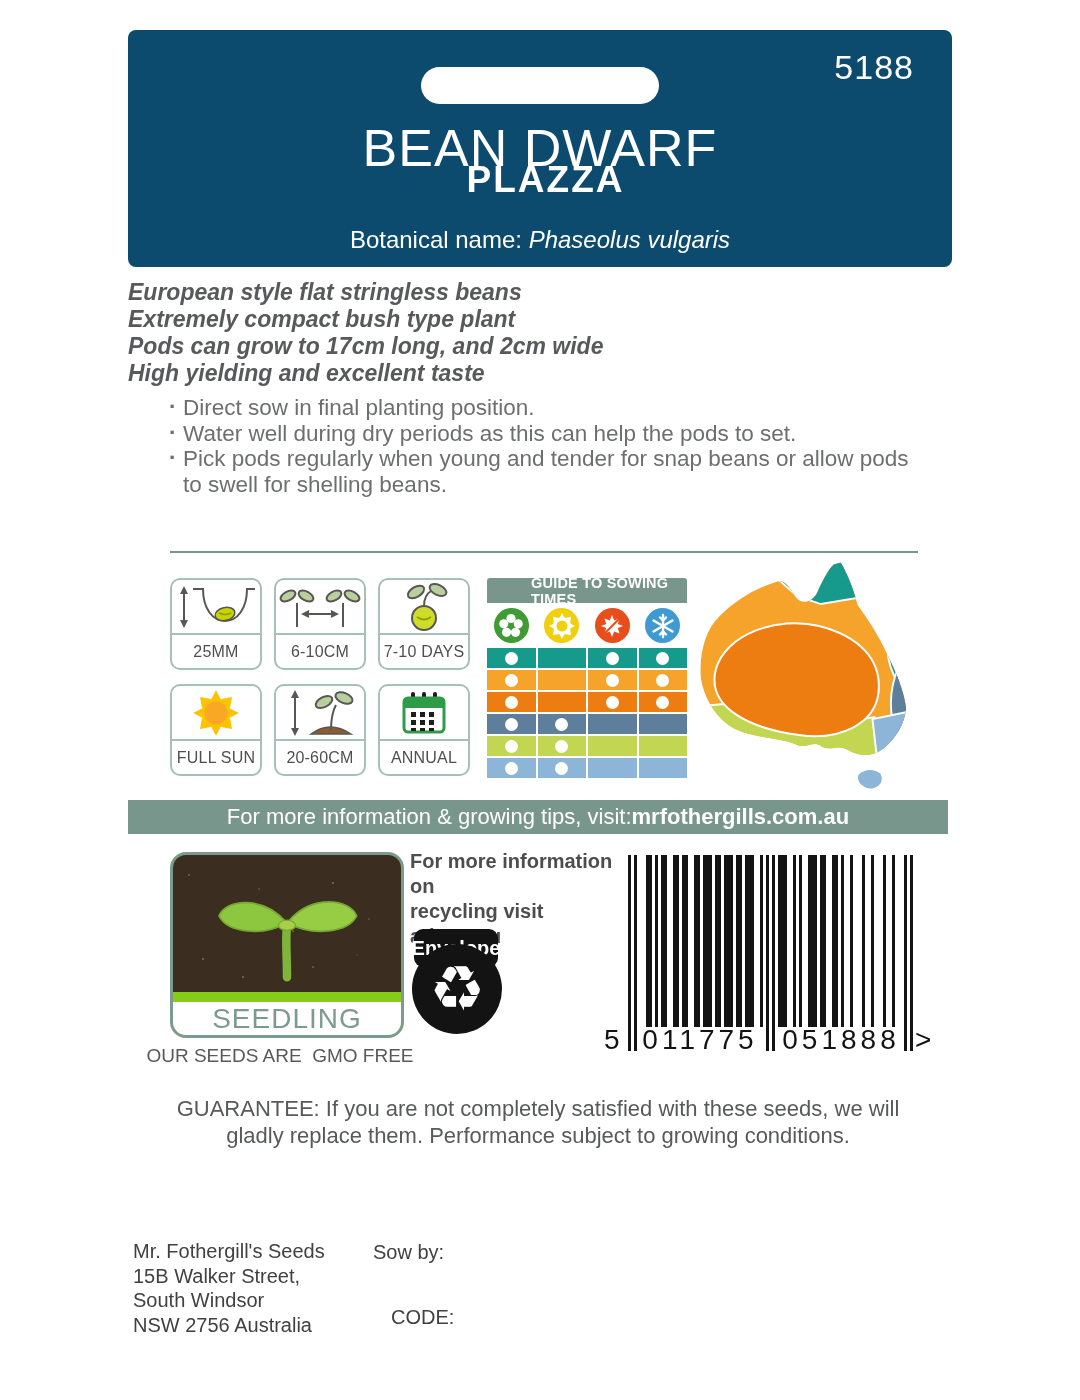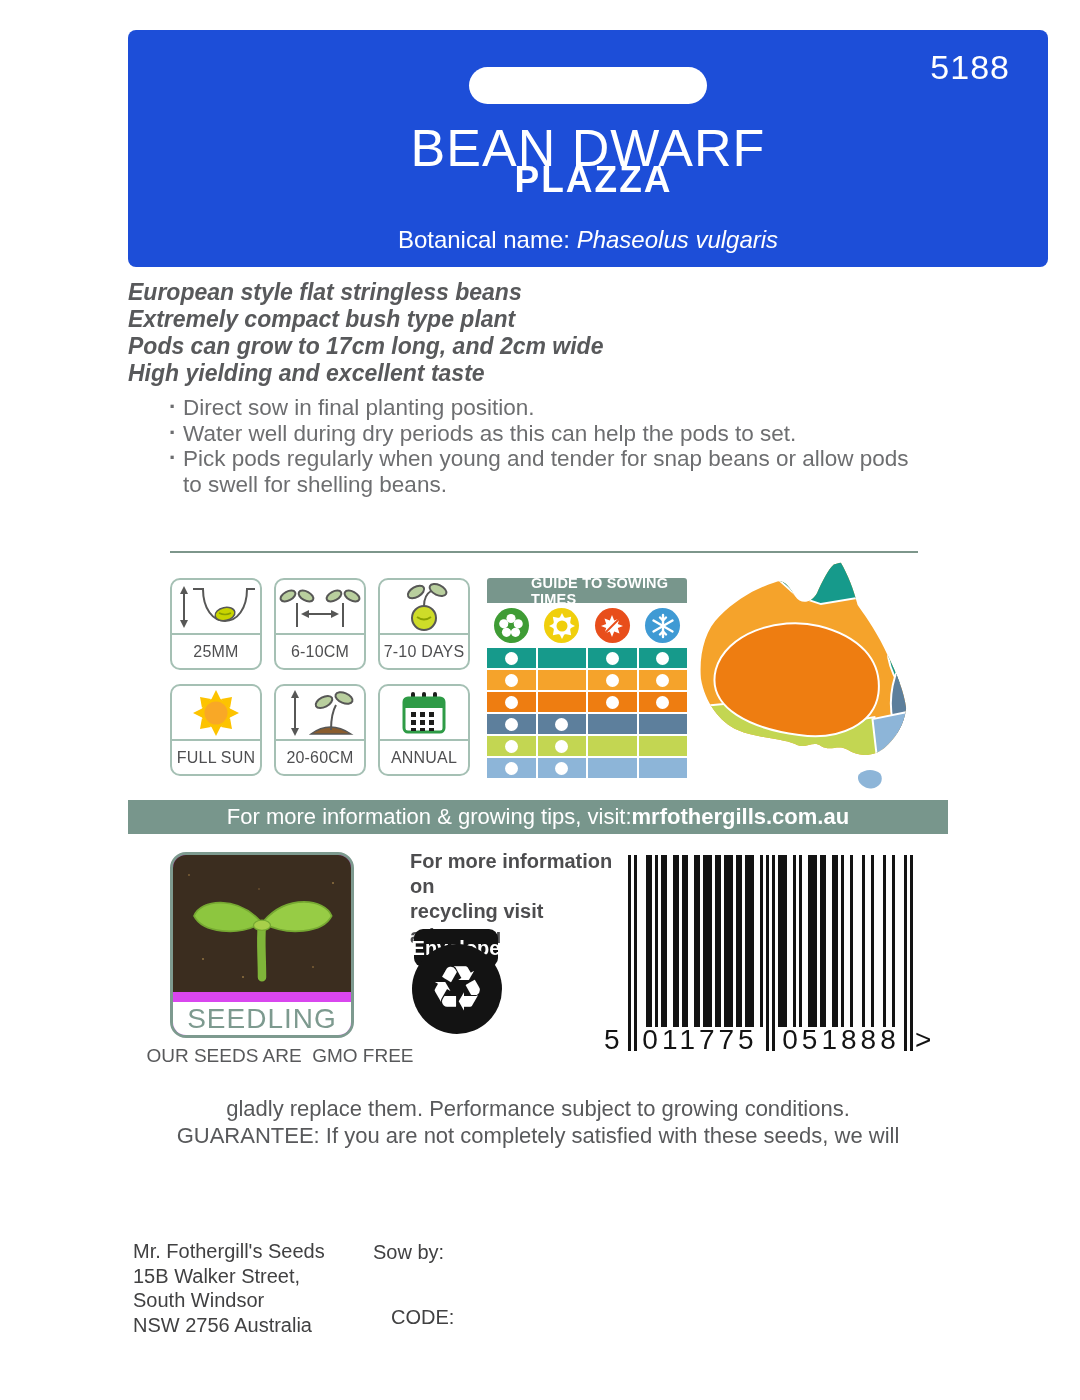--- a/index.html
+++ b/index.html
@@ -1,22 +1,22 @@
 <!DOCTYPE html>
 <html><head>
 <meta charset="utf-8">
 <style>
   * { margin:0; padding:0; box-sizing:border-box; }
   html,body { background:#ffffff; }
   body { width:1080px; height:1400px; position:relative; font-family:"Liberation Sans", sans-serif; }
   .sheet { position:absolute; inset:0; background:#fff; overflow:hidden; }
 
   
-  .header-panel { position:absolute; left:128px; top:30px; width:920px; height:237px;
-    background:#1d4ed8; border-radius:8px; color:#fff; text-align:center; }
+  .header-panel { position:absolute; left:128px; top:30px; width:824px; height:237px;
+    background:#0c4a6e; border-radius:8px; color:#fff; text-align:center; }
   .hang-pill { position:absolute; left:50%; transform:translateX(-50%); top:37px; width:238px; height:37px;
     background:#fff; border-radius:19px; }
   .sku { position:absolute; right:38px; top:18px; font-size:34px; letter-spacing:1px; }
   .title { position:absolute; top:88px; width:100%; font-size:52px; font-weight:500; letter-spacing:1px; }
   .variety { position:absolute; top:129px; width:100%; font-size:37px; font-weight:700; letter-spacing:2px;padding-left:11px; }
   .botanical { position:absolute; top:196px; width:100%; font-size:24px; }
   .botanical .bot-name { font-style:italic; }
 
   
   .description { position:absolute; left:128px; top:279px; width:820px; text-align:left;
@@ -52,22 +52,22 @@
 
   
   .map-wrap { position:absolute; left:692px; top:558px; width:238px; height:234px; }
 
   
   .banner { position:absolute; left:128px; top:800px; width:820px; height:34px; background:#78968c;
     color:#fff; font-size:22px; display:flex; align-items:center; justify-content:center; }
   .banner b { font-weight:700; }
 
   
-  .seedling-card { position:absolute; left:170px; top:852px; width:184px; height:186px;
-    border:3px solid #7d9a8f; border-radius:16px; overflow:hidden; background:#d946ef; display:flex; flex-direction:column;gap:10px; }
+  .seedling-card { position:absolute; left:170px; top:852px; width:234px; height:186px;
+    border:3px solid #7d9a8f; border-radius:16px; overflow:hidden; background:#84cc16; display:flex; flex-direction:column;gap:10px; }
   .seedling-photo { height:137px; position:relative; background:#3b2d1f;
     background-image:
       radial-gradient(circle 3px at 16px 20px, #6b5230 40%, transparent 41%),
       radial-gradient(circle 2px at 48px 60px, #7a6038 40%, transparent 41%),
       radial-gradient(circle 3px at 86px 34px, #5c452a 40%, transparent 41%),
       radial-gradient(circle 2px at 120px 76px, #6b5230 40%, transparent 41%),
       radial-gradient(circle 3px at 160px 28px, #7a6038 40%, transparent 41%),
       radial-gradient(circle 2px at 196px 64px, #5c452a 40%, transparent 41%),
       radial-gradient(circle 3px at 30px 104px, #7a6038 40%, transparent 41%),
       radial-gradient(circle 2px at 140px 112px, #6b5230 40%, transparent 41%),
@@ -516,22 +516,22 @@
       </div>
     <div class="bc-digits">
       <span class="bc-first">5</span>
       <span class="bc-left">011775</span>
       <span class="bc-right">051888</span>
       <span class="bc-suffix">&gt;</span>
     </div>
   </div>
 
   <div class="guarantee">
+    <div>GUARANTEE: If you are not completely satisfied with these seeds, we will</div>
     <div>gladly replace them. Performance subject to growing conditions.</div>
-    <div>GUARANTEE: If you are not completely satisfied with these seeds, we will</div>
   </div>
 
   <div class="imprint-address">
     <div>Mr. Fothergill's Seeds</div>
     <div>15B Walker Street,</div>
     <div>South Windsor</div>
     <div>NSW 2756 Australia</div>
   </div>
   <div class="sow-by">Sow by:</div>
   <div class="code-label">CODE:</div>

